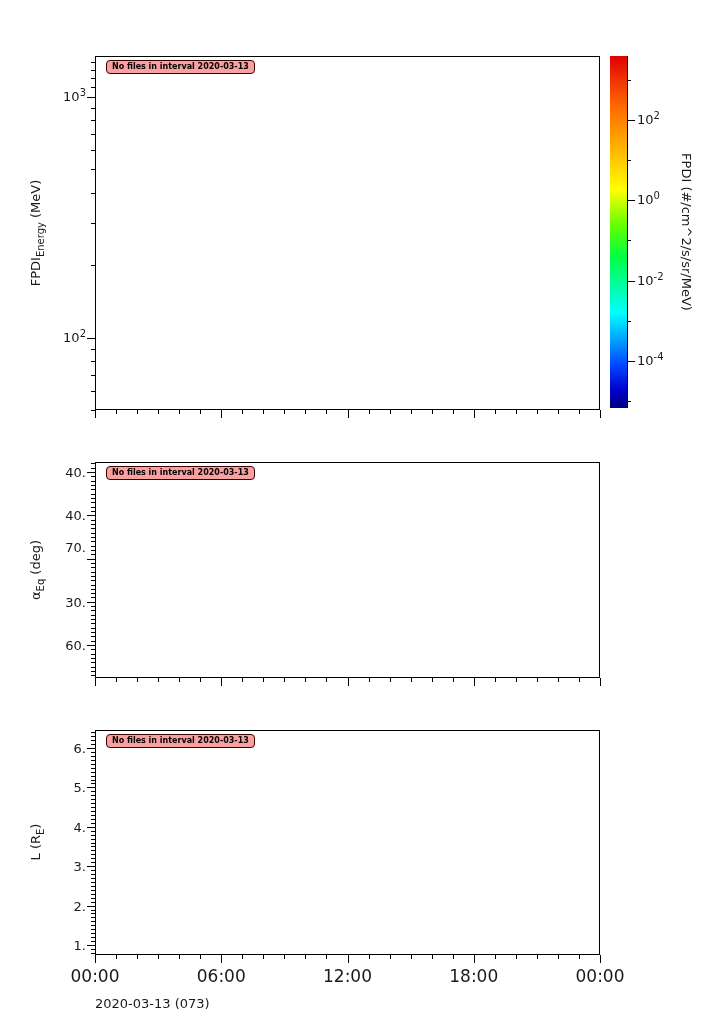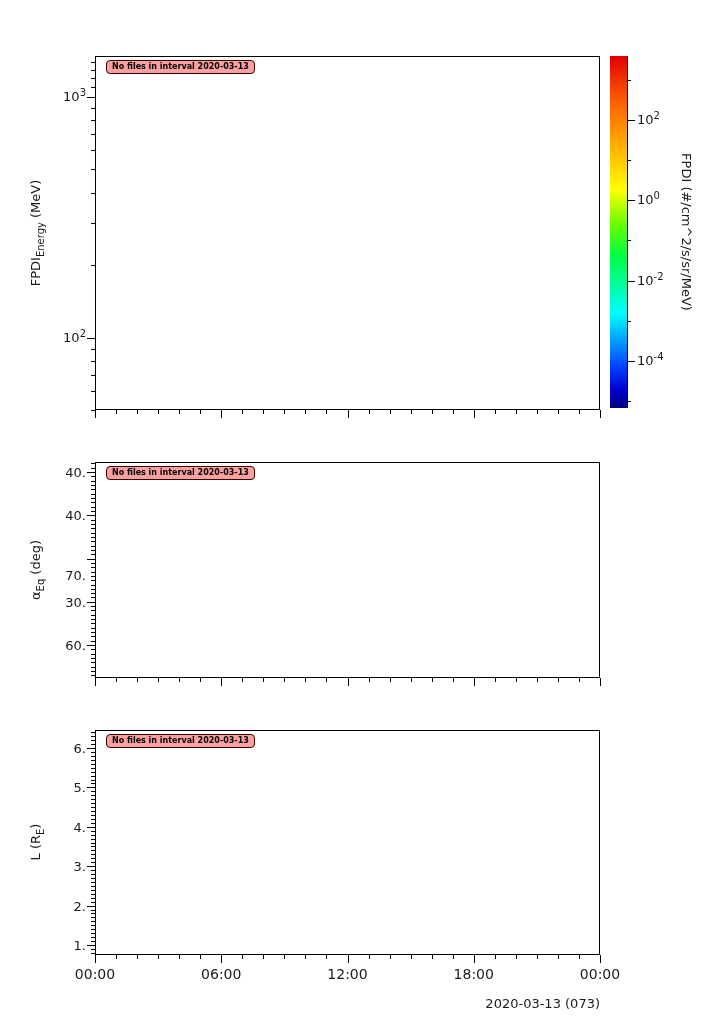--- a/index.html
+++ b/index.html
@@ -8,22 +8,22 @@
   .frame{position:absolute;border:1px solid #000;box-sizing:border-box;background:#fff;}
   .title{position:absolute;left:95px;width:505px;text-align:center;font-size:13px;white-space:nowrap;}
   .ylabel{position:absolute;font-size:13px;white-space:nowrap;
           transform:translate(-50%,-50%) rotate(-90deg);}
   .ylabel sub, .ylabel .subpart{font-size:10px;}
   .badge{position:absolute;font-size:8px;font-weight:bold;color:#000;background:#f9a0a0;
          border:1px solid #3a0000;border-radius:4px;padding:1px 5px;white-space:nowrap;line-height:10px;}
   .tick{position:absolute;background:#000;}
   .ylab{position:absolute;font-size:13px;white-space:nowrap;transform:translateY(-50%);
         right:639px;text-align:right;}
-  .xlab{position:absolute;font-size:14px;white-space:nowrap;transform:translateX(-50%);}
-  .xlabel{position:absolute;left:95px;width:505px;text-align:right;font-size:13px;top:996px;}
+  .xlab{position:absolute;font-size:17px;white-space:nowrap;transform:translateX(-50%);}
+  .xlabel{position:absolute;left:95px;width:505px;text-align:left;font-size:13px;top:996px;}
   .cbgrad{position:absolute;left:610px;top:56px;width:17px;height:352px;}
   .cbaxis{position:absolute;left:627px;top:56px;width:1px;height:352px;background:#000;}
   .cblab{position:absolute;font-size:13px;white-space:nowrap;transform:translateY(-58%);}
   .cbtitle{position:absolute;left:686px;top:232px;font-size:13px;white-space:nowrap;
            transform:translate(-50%,-50%) rotate(90deg);}
   sup{font-size:10px;}
   .t0{top:31px}.t1{top:437px}.t2{top:705px}
   .yl0{left:37px;top:233px}.yl1{left:37px;top:570px}.yl2{left:37px;top:842px}
   .f0{left:95px;top:56px;width:505px;height:354px}
   .f1{left:95px;top:462px;width:505px;height:216px}
@@ -97,21 +97,21 @@
     <div class="tick" style="left: 516px; top: 410px; width: 1px; height: 4px;"></div>
     <div class="tick" style="left: 537px; top: 410px; width: 1px; height: 4px;"></div>
     <div class="tick" style="left: 558px; top: 410px; width: 1px; height: 4px;"></div>
     <div class="tick" style="left: 579px; top: 410px; width: 1px; height: 4px;"></div>
     <div class="tick" style="left: 600px; top: 410px; width: 1px; height: 8px;"></div>
     <div class="tick" style="left: 87px; top: 472px; width: 8px; height: 1px;"></div>
     <div class="ylab" style="top: 471.956px;">40.</div>
     <div class="tick" style="left: 87px; top: 515px; width: 8px; height: 1px;"></div>
     <div class="ylab" style="top: 515.242px;">40.</div>
     <div class="tick" style="left: 87px; top: 559px; width: 8px; height: 1px;"></div>
-    <div class="ylab" style="top: 575px;">70.</div>
+    <div class="ylab" style="top: 547px;">70.</div>
     <div class="tick" style="left: 87px; top: 602px; width: 8px; height: 1px;"></div>
     <div class="ylab" style="top: 601.816px;">30.</div>
     <div class="tick" style="left: 87px; top: 645px; width: 8px; height: 1px;"></div>
     <div class="ylab" style="top: 645.102px;">60.</div>
     <div class="tick" style="left: 91px; top: 675px; width: 4px; height: 1px;"></div>
     <div class="tick" style="left: 91px; top: 671px; width: 4px; height: 1px;"></div>
     <div class="tick" style="left: 91px; top: 667px; width: 4px; height: 1px;"></div>
     <div class="tick" style="left: 91px; top: 662px; width: 4px; height: 1px;"></div>
     <div class="tick" style="left: 91px; top: 658px; width: 4px; height: 1px;"></div>
     <div class="tick" style="left: 91px; top: 654px; width: 4px; height: 1px;"></div>

